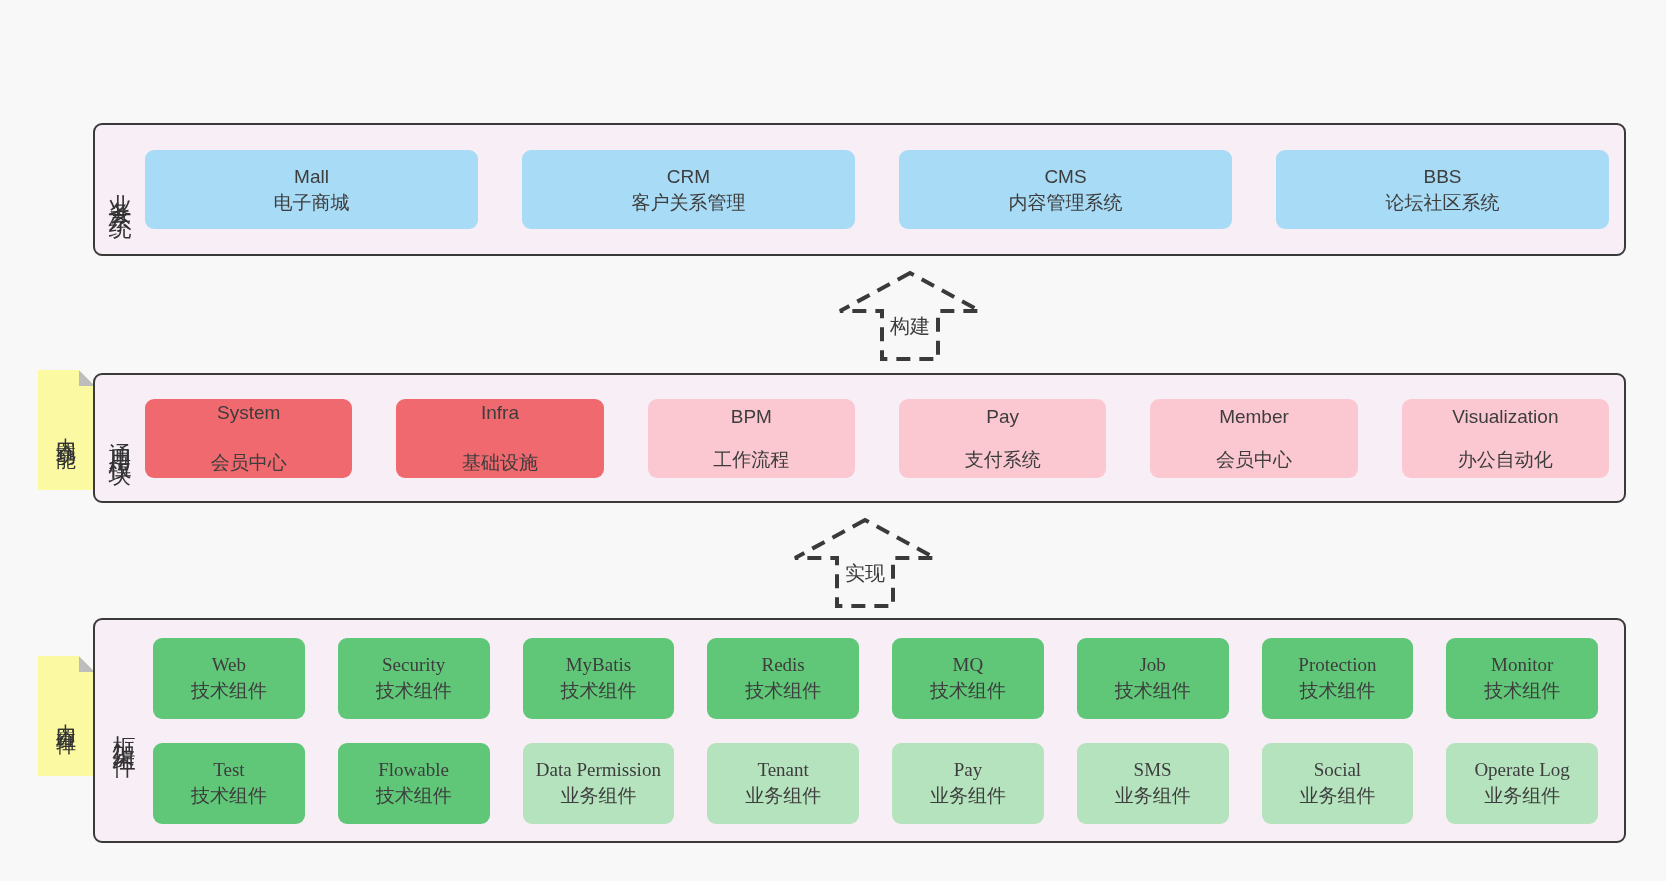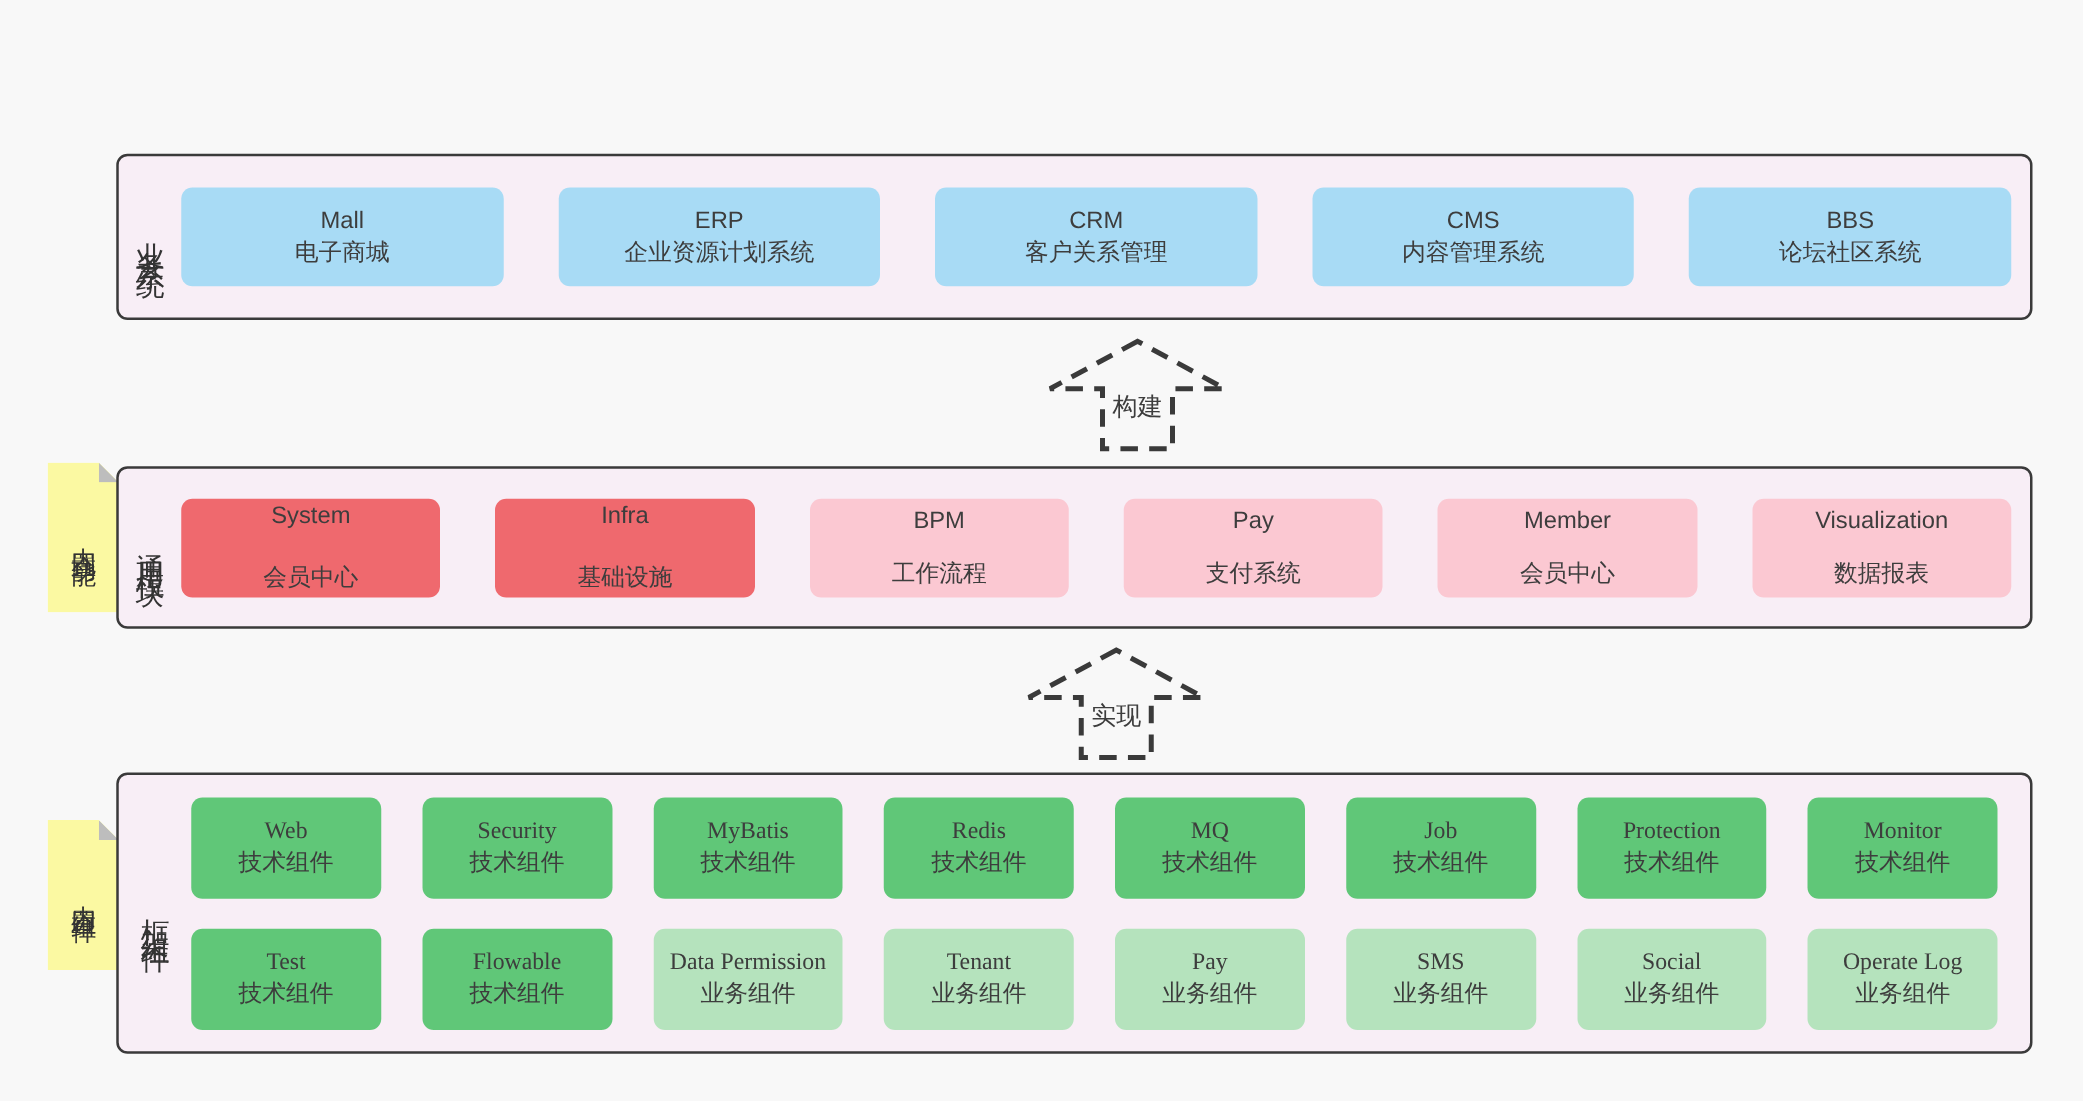--- a/index.html
+++ b/index.html
@@ -53,21 +53,21 @@
     position:absolute;top:0;right:0;width:16px;height:16px;
     background:var(--note_fold,#bdbdbd);
     clip-path:polygon(0 0,100% 100%,0 100%);
   }
   .note-text{
     writing-mode:vertical-lr;text-orientation:upright;
     font-size:20px;letter-spacing:4px;color:#333;line-height:1;
   }
   .arrow{position:absolute;width:146px;height:92px;z-index:3;}
   #arrow1{left:837px;top:270px;}
-  #arrow2{left:820px;top:517px;}
+  #arrow2{left:792px;top:517px;}
   .arrow svg{position:absolute;left:0;top:0;}
   .arrow path{fill:none;stroke:var(--line,#3a3a3a);stroke-width:4;stroke-dasharray:14 9;}
   .arrow-label{
     position:absolute;left:50%;top:45px;transform:translateX(-50%);
     background:var(--page_bg,#f8f8f8);font-size:20px;line-height:22px;
     padding:0 3px;white-space:nowrap;color:var(--text,#3d3d3d);
   }
 </style>
 </head>
 <body>
@@ -78,24 +78,20 @@
     <div class="label-zone">
       <div class="v-label">业务系统</div>
     </div>
     <div class="boxes-area">
       <div class="box-row">
           <div class="box blue">
             <div class="box-title">Mall</div>
             <div class="box-subtitle">电子商城</div>
           </div>
           <div class="box blue">
-            <div class="box-title">ERP</div>
-            <div class="box-subtitle">企业资源计划系统</div>
-          </div>
-          <div class="box blue">
             <div class="box-title">CRM</div>
             <div class="box-subtitle">客户关系管理</div>
           </div>
           <div class="box blue">
             <div class="box-title">CMS</div>
             <div class="box-subtitle">内容管理系统</div>
           </div>
           <div class="box blue">
             <div class="box-title">BBS</div>
             <div class="box-subtitle">论坛社区系统</div>
@@ -137,21 +133,21 @@
           <div class="box pink">
             <div class="box-title">Pay</div>
             <div class="box-subtitle">支付系统</div>
           </div>
           <div class="box pink">
             <div class="box-title">Member</div>
             <div class="box-subtitle">会员中心</div>
           </div>
           <div class="box pink">
             <div class="box-title">Visualization</div>
-            <div class="box-subtitle">数据报表</div>
+            <div class="box-subtitle">办公自动化</div>
           </div>
         </div>
     </div>
   </div>
 
   <div class="arrow" id="arrow2">
     <svg width="146" height="92" viewBox="0 0 146 92">
       <path d="M73 3 L3 41 L45 41 L45 89 L101 89 L101 41 L143 41 Z"></path>
     </svg>
     <span class="arrow-label">实现</span>

